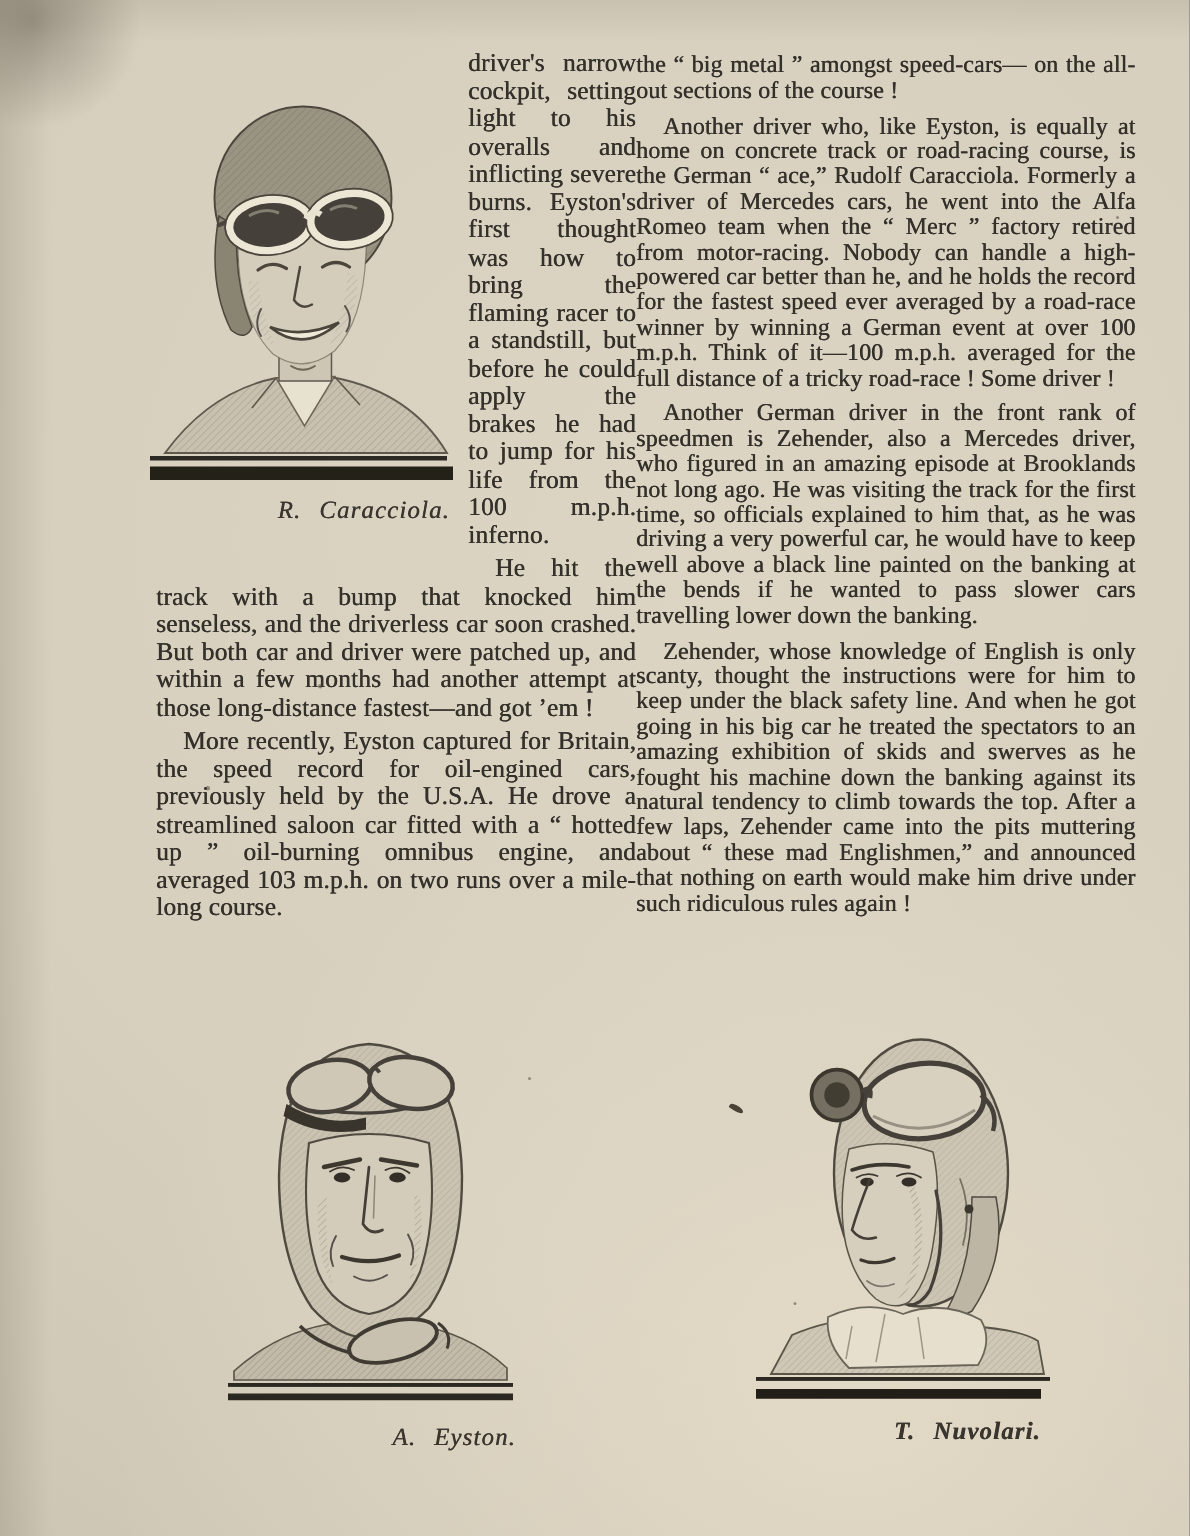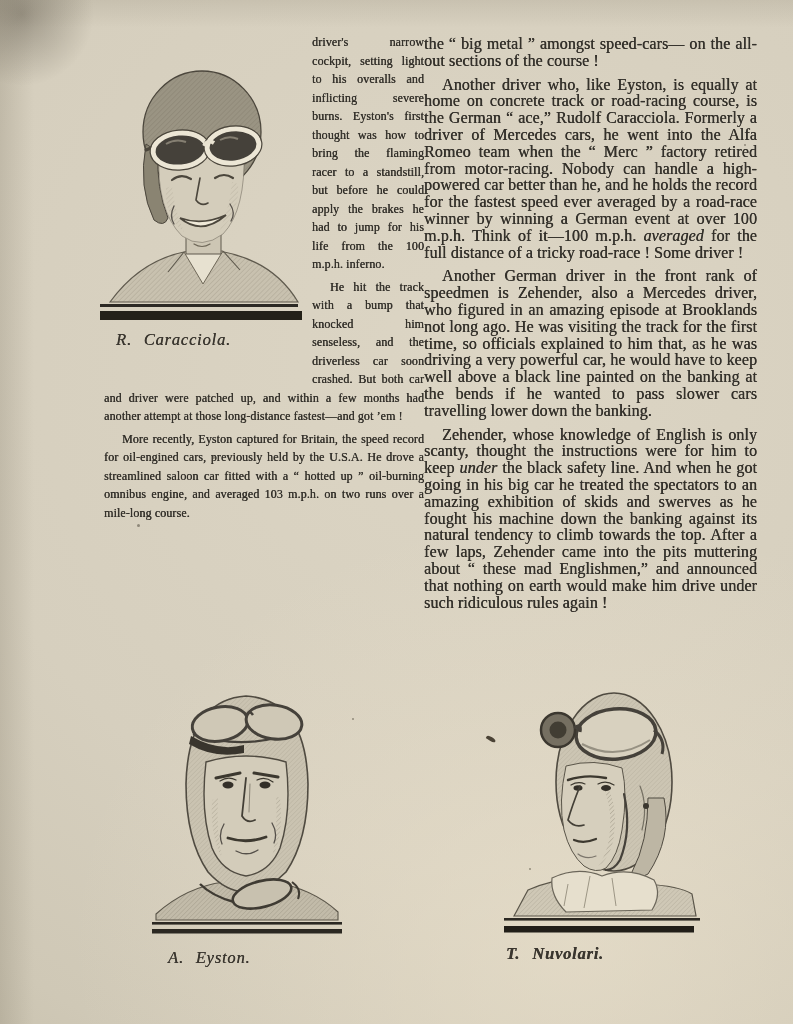--- a/index.html
+++ b/index.html
@@ -9,30 +9,30 @@
     color:#34312b;
     background:
       radial-gradient(circle at 22px 14px, rgba(72,66,54,.40), rgba(72,66,54,0) 72px),
       linear-gradient(90deg, rgba(108,100,82,.20), rgba(108,100,82,0) 34px),
       linear-gradient(180deg, rgba(108,100,82,.14), rgba(108,100,82,0) 28px),
       radial-gradient(90% 60% at 72% 92%, rgba(238,228,206,.55), rgba(238,228,206,0) 70%),
       radial-gradient(120% 90% at 60% 35%, #dcd5c4 0%, #d6cfbe 55%, #cfc8b6 82%, #c5beaa 100%);
   }
   
   .col{position:absolute; text-align:justify; text-shadow:0.3px 0 0 currentColor; letter-spacing:.1px;}
-  .col-left{left:104px; top:33px; width:320px; font-size:12px; line-height:18.5px;}
+  .col-left{left:104px; top:33px; width:320px; font-size:17px; line-height:18.5px;}
   .col-right{left:424px; top:36px; width:333px; font-size:16px; line-height:16.8px;}
   .col p{margin:0 0 4px 0; text-indent:18px;}
   .col-right p{margin-bottom:7px;}
   .col p.noindent{text-indent:0;}
-  .it{font-style:italic;}
+  .it{}
   .portrait-spacer{float:left; width:208px; height:344px;}
   
   .caption{
-    position:absolute; text-align:left; font-style:italic;
+    position:absolute; text-align:right; font-style:italic;
     font-size:16.5px; letter-spacing:.8px; word-spacing:7px; color:#3a362f;
     text-shadow:0.25px 0 0 currentColor;
   }
   .cap-caracciola{left:116px; top:330px; width:184px;}
   .cap-varzi{left:168px; top:948px; width:176px;}
   .cap-nuvolari{left:506px; top:944px; width:188px;font-weight:bold;}
   
   .fig{position:absolute;}
   .fig-caracciola{left:96px; top:46px; width:214px; height:276px;}
   .fig-varzi{left:146px; top:680px; width:202px; height:256px;}

